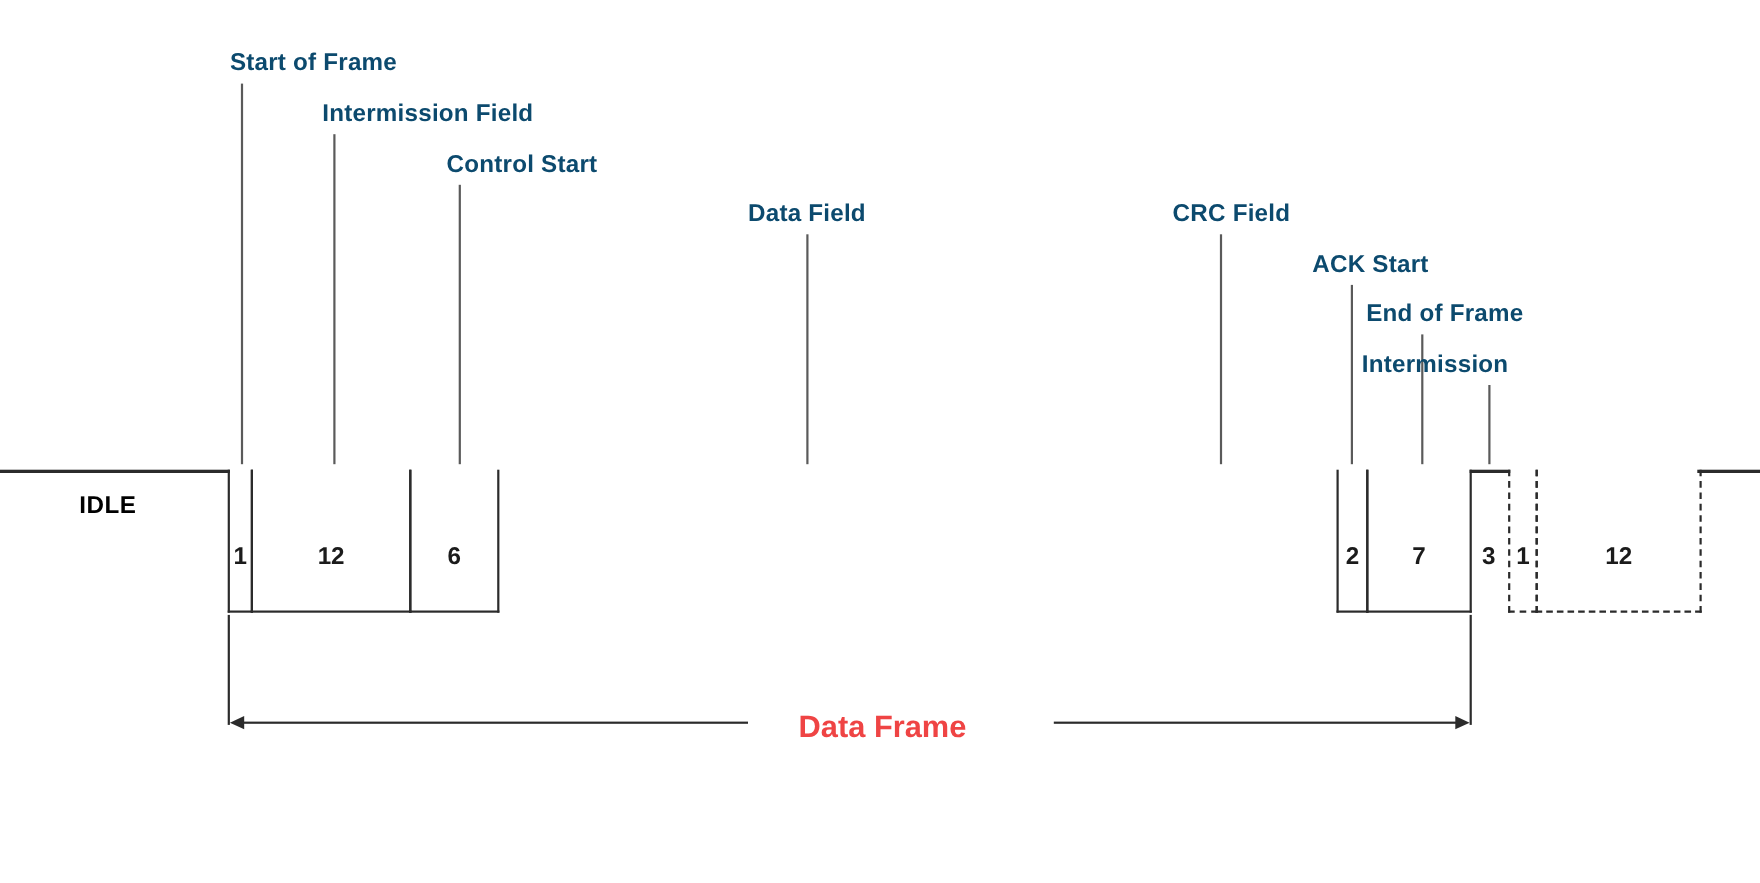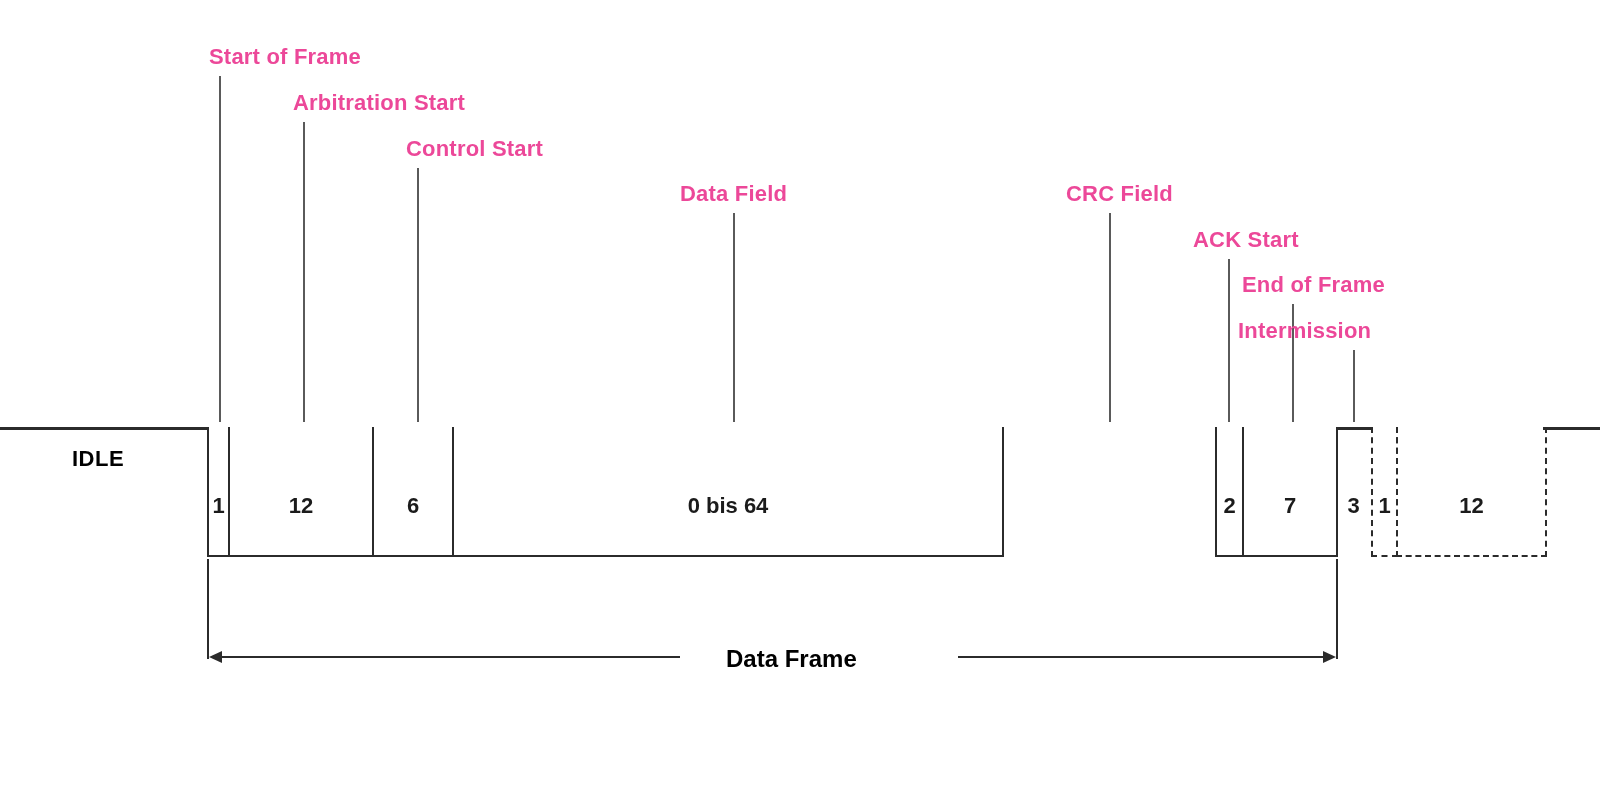--- a/index.html
+++ b/index.html
@@ -17,21 +17,21 @@
     height: 803px;
     background: #ffffff;
     overflow: hidden;
   }
 
   
   .callout-label {
     position: absolute;
     font-size: 22px;
     font-weight: bold;
-    color: #ec4899;
+    color: #0c4a6e;
     white-space: nowrap;
     letter-spacing: 0.2px;
   }
   .leader {
     position: absolute;
     width: 2px;
     background: #5a5a5a;
   }
 
   
@@ -104,38 +104,38 @@
     border-bottom: 6px solid transparent;
     border-right: 13px solid #2b2b2b;
   }
   .arrow-right {
     border-top: 6px solid transparent;
     border-bottom: 6px solid transparent;
     border-left: 13px solid #2b2b2b;
   }
   .span-text {
     position: absolute;
-    font-size: 24px;
-    font-weight: bold;
-    color: #000000;
+    font-size: 28px;
+    font-weight: bold;
+    color: #ef4444;
     white-space: nowrap;
   }
 </style>
 </head>
 <body>
 
 <div id="stage">
 
   <div>
     <div class="callout-label" style="left:209px; top:44px;">Start of Frame</div>
     <div class="leader" style="left:219px; top:76px; height:346px;"></div>
   </div>
 
   <div>
-    <div class="callout-label" style="left:293px; top:90px;">Arbitration Start</div>
+    <div class="callout-label" style="left:293px; top:90px;">Intermission Field</div>
     <div class="leader" style="left:303px; top:122px; height:300px;"></div>
   </div>
 
   <div>
     <div class="callout-label" style="left:406px; top:136px;">Control Start</div>
     <div class="leader" style="left:417px; top:168px; height:254px;"></div>
   </div>
 
   <div>
     <div class="callout-label" style="left:668px; top:181px;margin-left:12px;">Data Field</div>
@@ -173,23 +173,20 @@
   </div>
 
   <div class="cell" style="left:228px; top:427px; width:146px; height:130px;">
     <div class="cell-label" style="top:66px;">12</div>
   </div>
 
   <div class="cell" style="left:372px; top:427px; width:82px; height:130px;">
     <div class="cell-label" style="top:66px;">6</div>
   </div>
 
-  <div class="cell" style="left:452px; top:427px; width:552px; height:130px;">
-    <div class="cell-label" style="top:66px;">0 bis 64</div>
-  </div>
 
 
   <div class="cell" style="left:1215px; top:427px; width:29px; height:130px;">
     <div class="cell-label" style="top:66px;">2</div>
   </div>
 
   <div class="cell" style="left:1242px; top:427px; width:96px; height:130px;">
     <div class="cell-label" style="top:66px;">7</div>
   </div>
 

